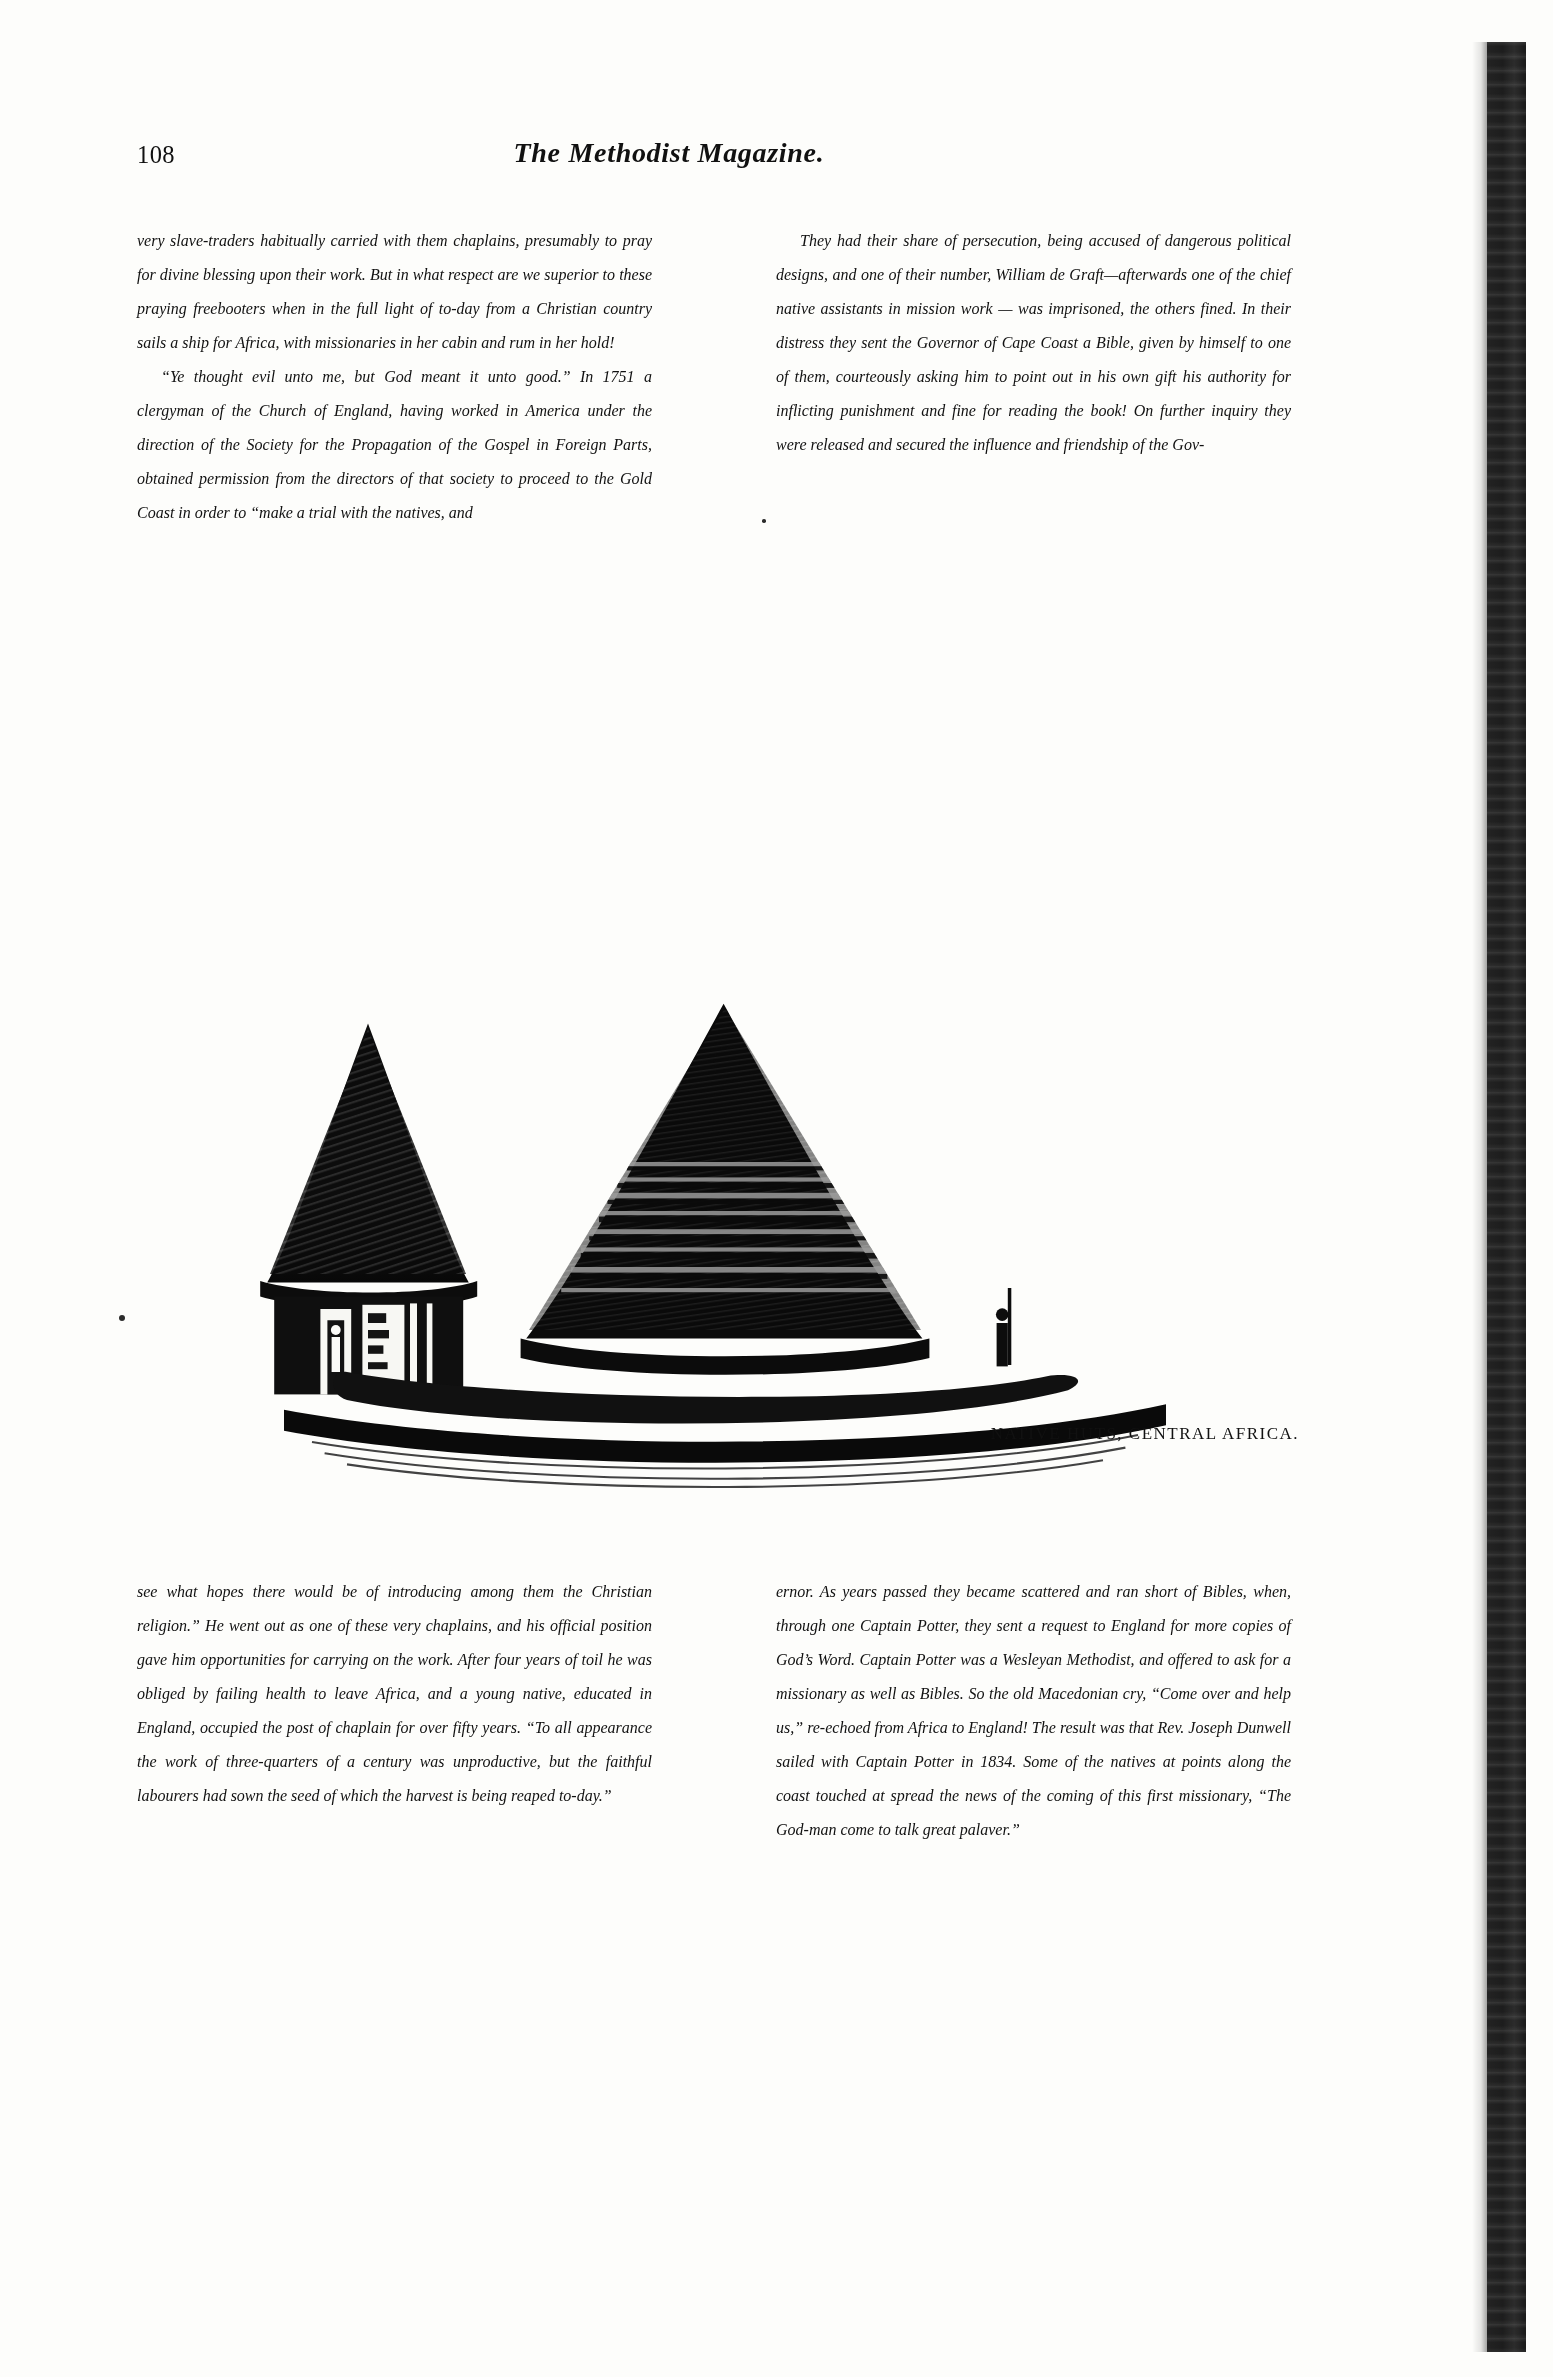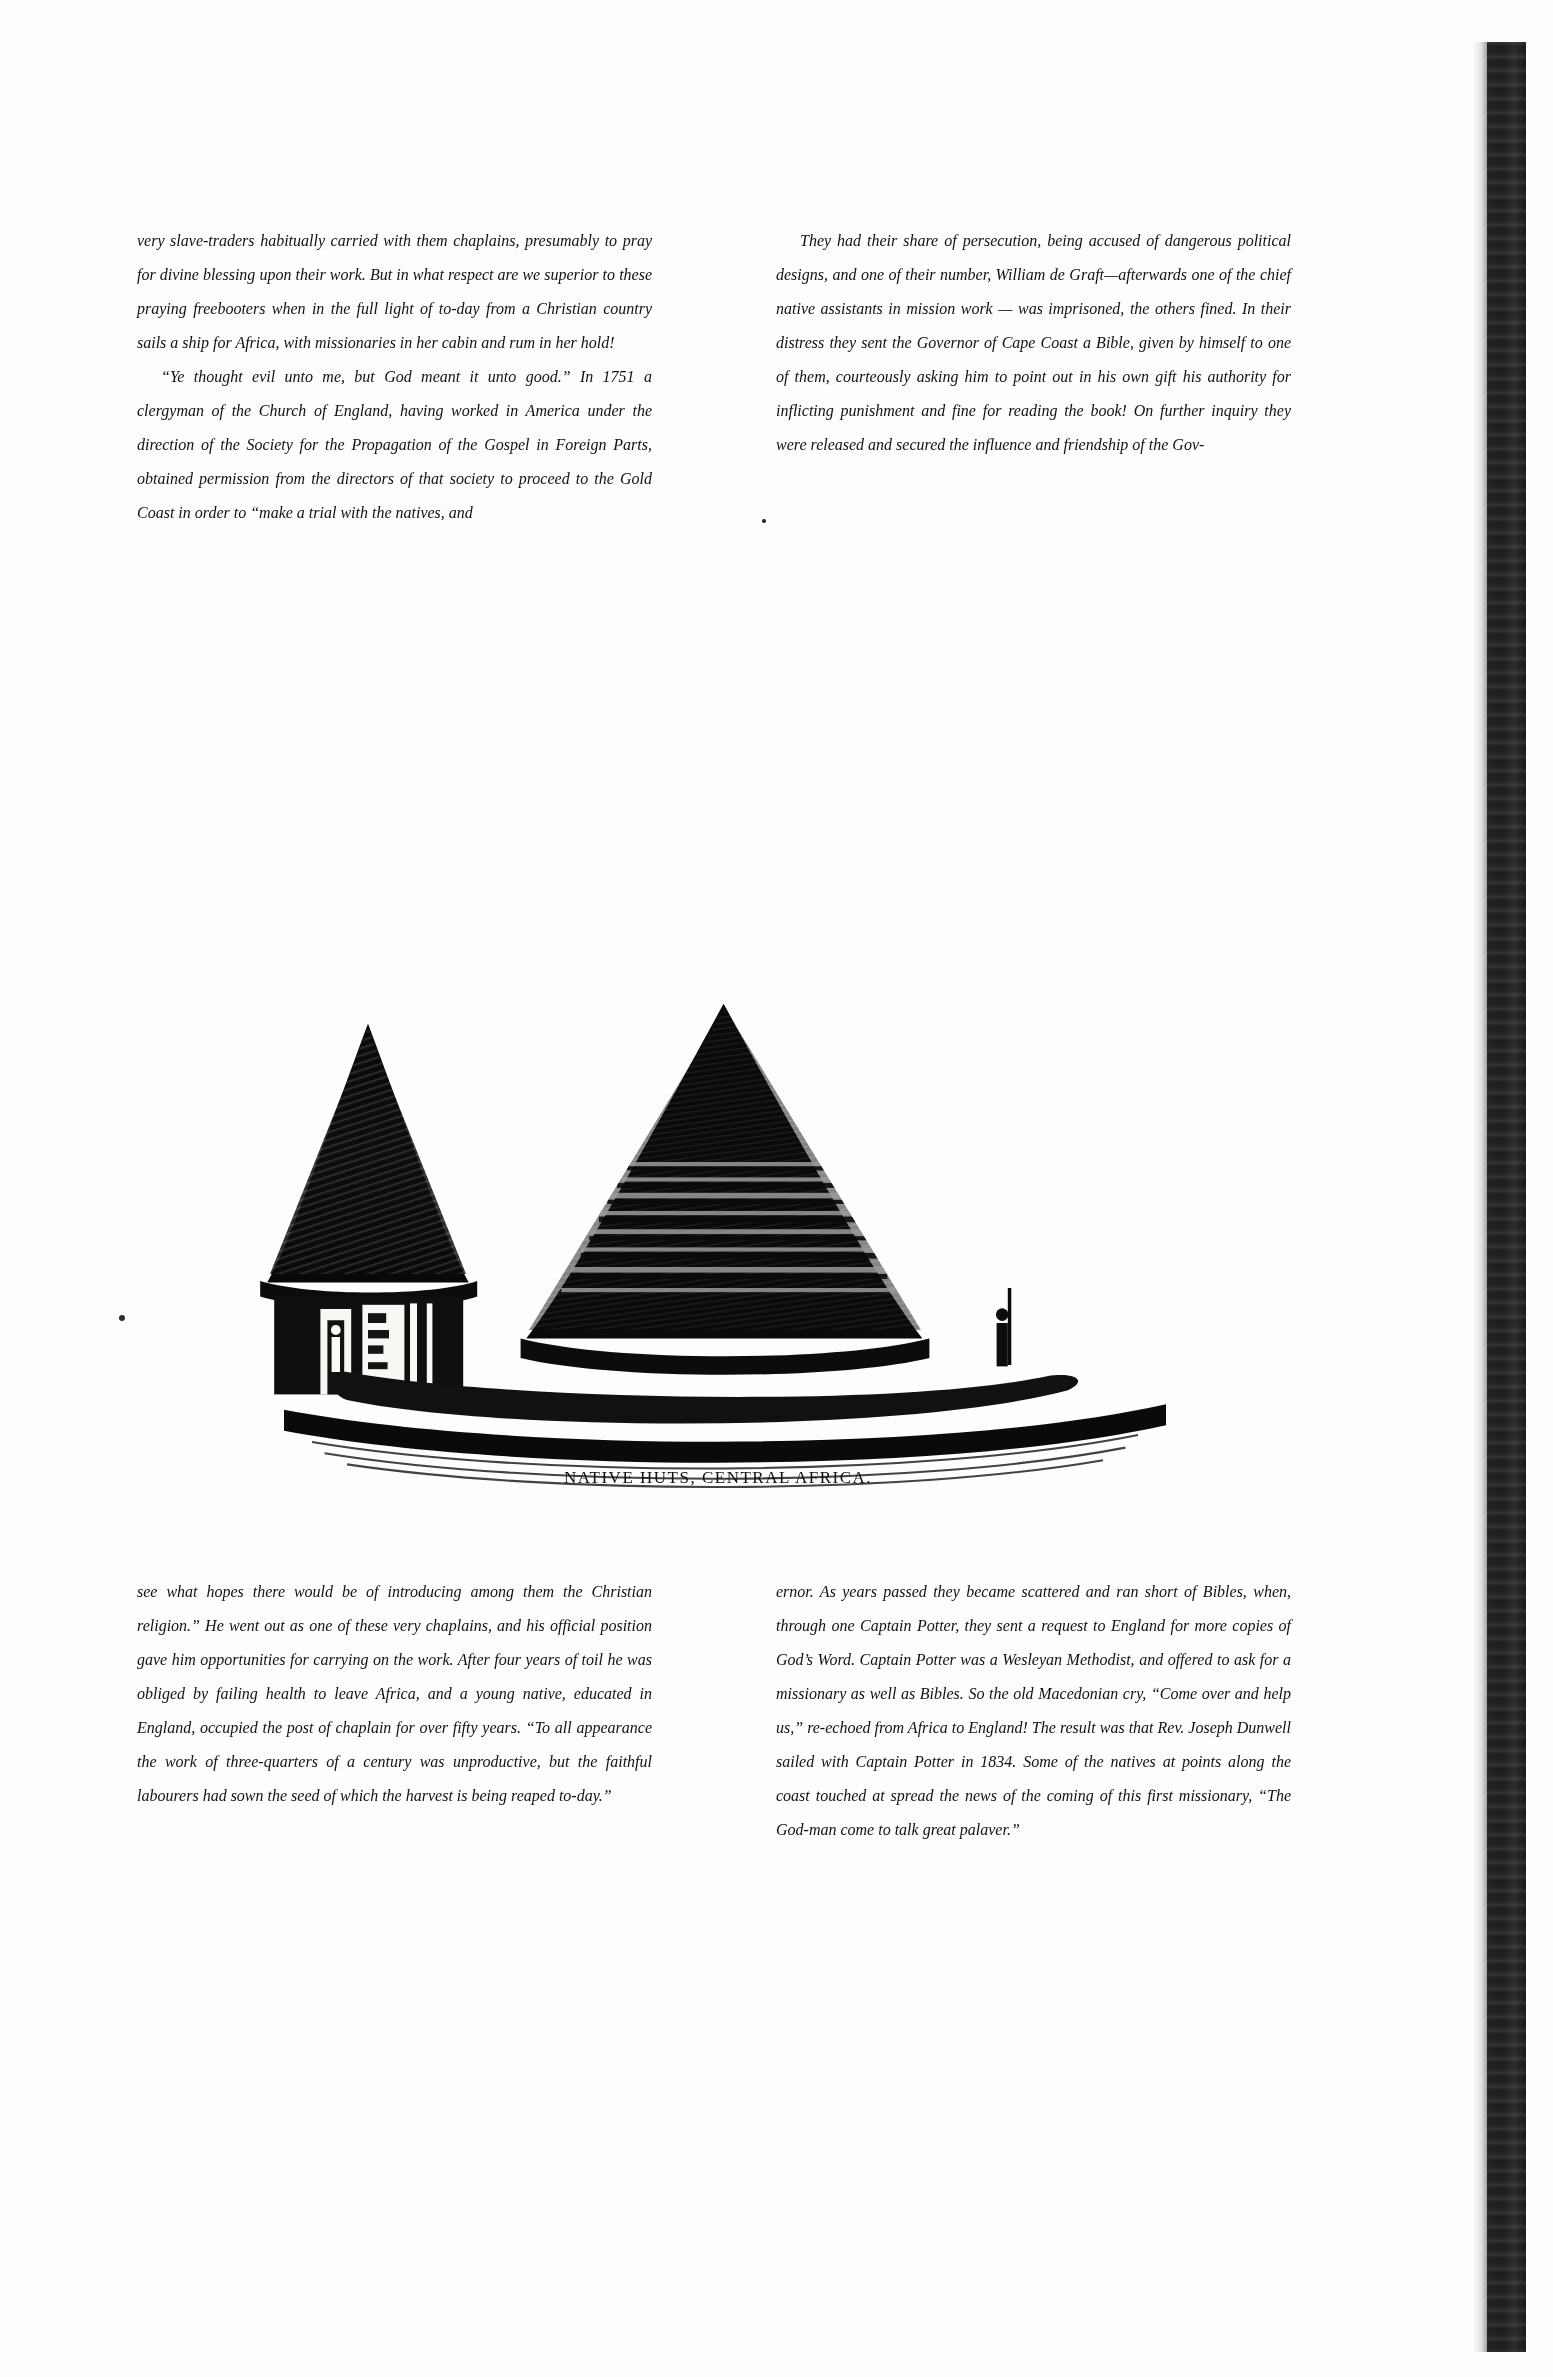--- a/index.html
+++ b/index.html
@@ -113,40 +113,44 @@
     left: 137px;
     top: 980px;
     width: 1162px;
     height: 546px;
   }
   .figure svg {
     display: block;
   }
   .figure-caption {
     position: absolute;
-    top: 1468px;
+    top: 1424px;
     left: 137px;
     width: 1162px;
-    text-align: center;
+    text-align: right;
     font-size: 17px;
     letter-spacing: 1.5px;
     font-variant: small-caps;
   }
 </style>
 </head>
 <body>
 
 <div class="page">
 
   <div class="scan-edge-soft"></div>
   <div class="scan-edge"></div>
 
   <div class="speck" style="left:119px; top:1315px; width:6.3px; height:6.3px;"></div>
   <div class="speck" style="left:762px; top:519px; width:3.5px; height:3.5px;"></div>
 
+  <div class="header">
+    <div class="folio">108</div>
+    <div class="running-title">The Methodist Magazine.</div>
+  </div>
 
   <div class="col col-left-top">
     <p>very slave-traders habitually carried with them chaplains, presumably to pray for divine blessing upon their work. But in what respect are we superior to these praying freebooters when in the full light of to-day from a Christian country sails a ship for Africa, with missionaries in her cabin and rum in her hold!</p>
     <p class="indent">“Ye thought evil unto me, but God meant it unto good.” In 1751 a clergyman of the Church of England, having worked in America under the direction of the Society for the Propagation of the Gospel in Foreign Parts, obtained permission from the directors of that society to proceed to the Gold Coast in order to “make a trial with the natives, and</p>
   </div>
 
   <div class="col col-right-top">
     <p class="indent">They had their share of persecution, being accused of dangerous political designs, and one of their number, William de Graft—afterwards one of the chief native assistants in mission work — was imprisoned, the others fined. In their distress they sent the Governor of Cape Coast a Bible, given by himself to one of them, courteously asking him to point out in his own gift his authority for inflicting punishment and fine for reading the book! On further inquiry they were released and secured the influence and friendship of the Gov-</p>
   </div>
 

